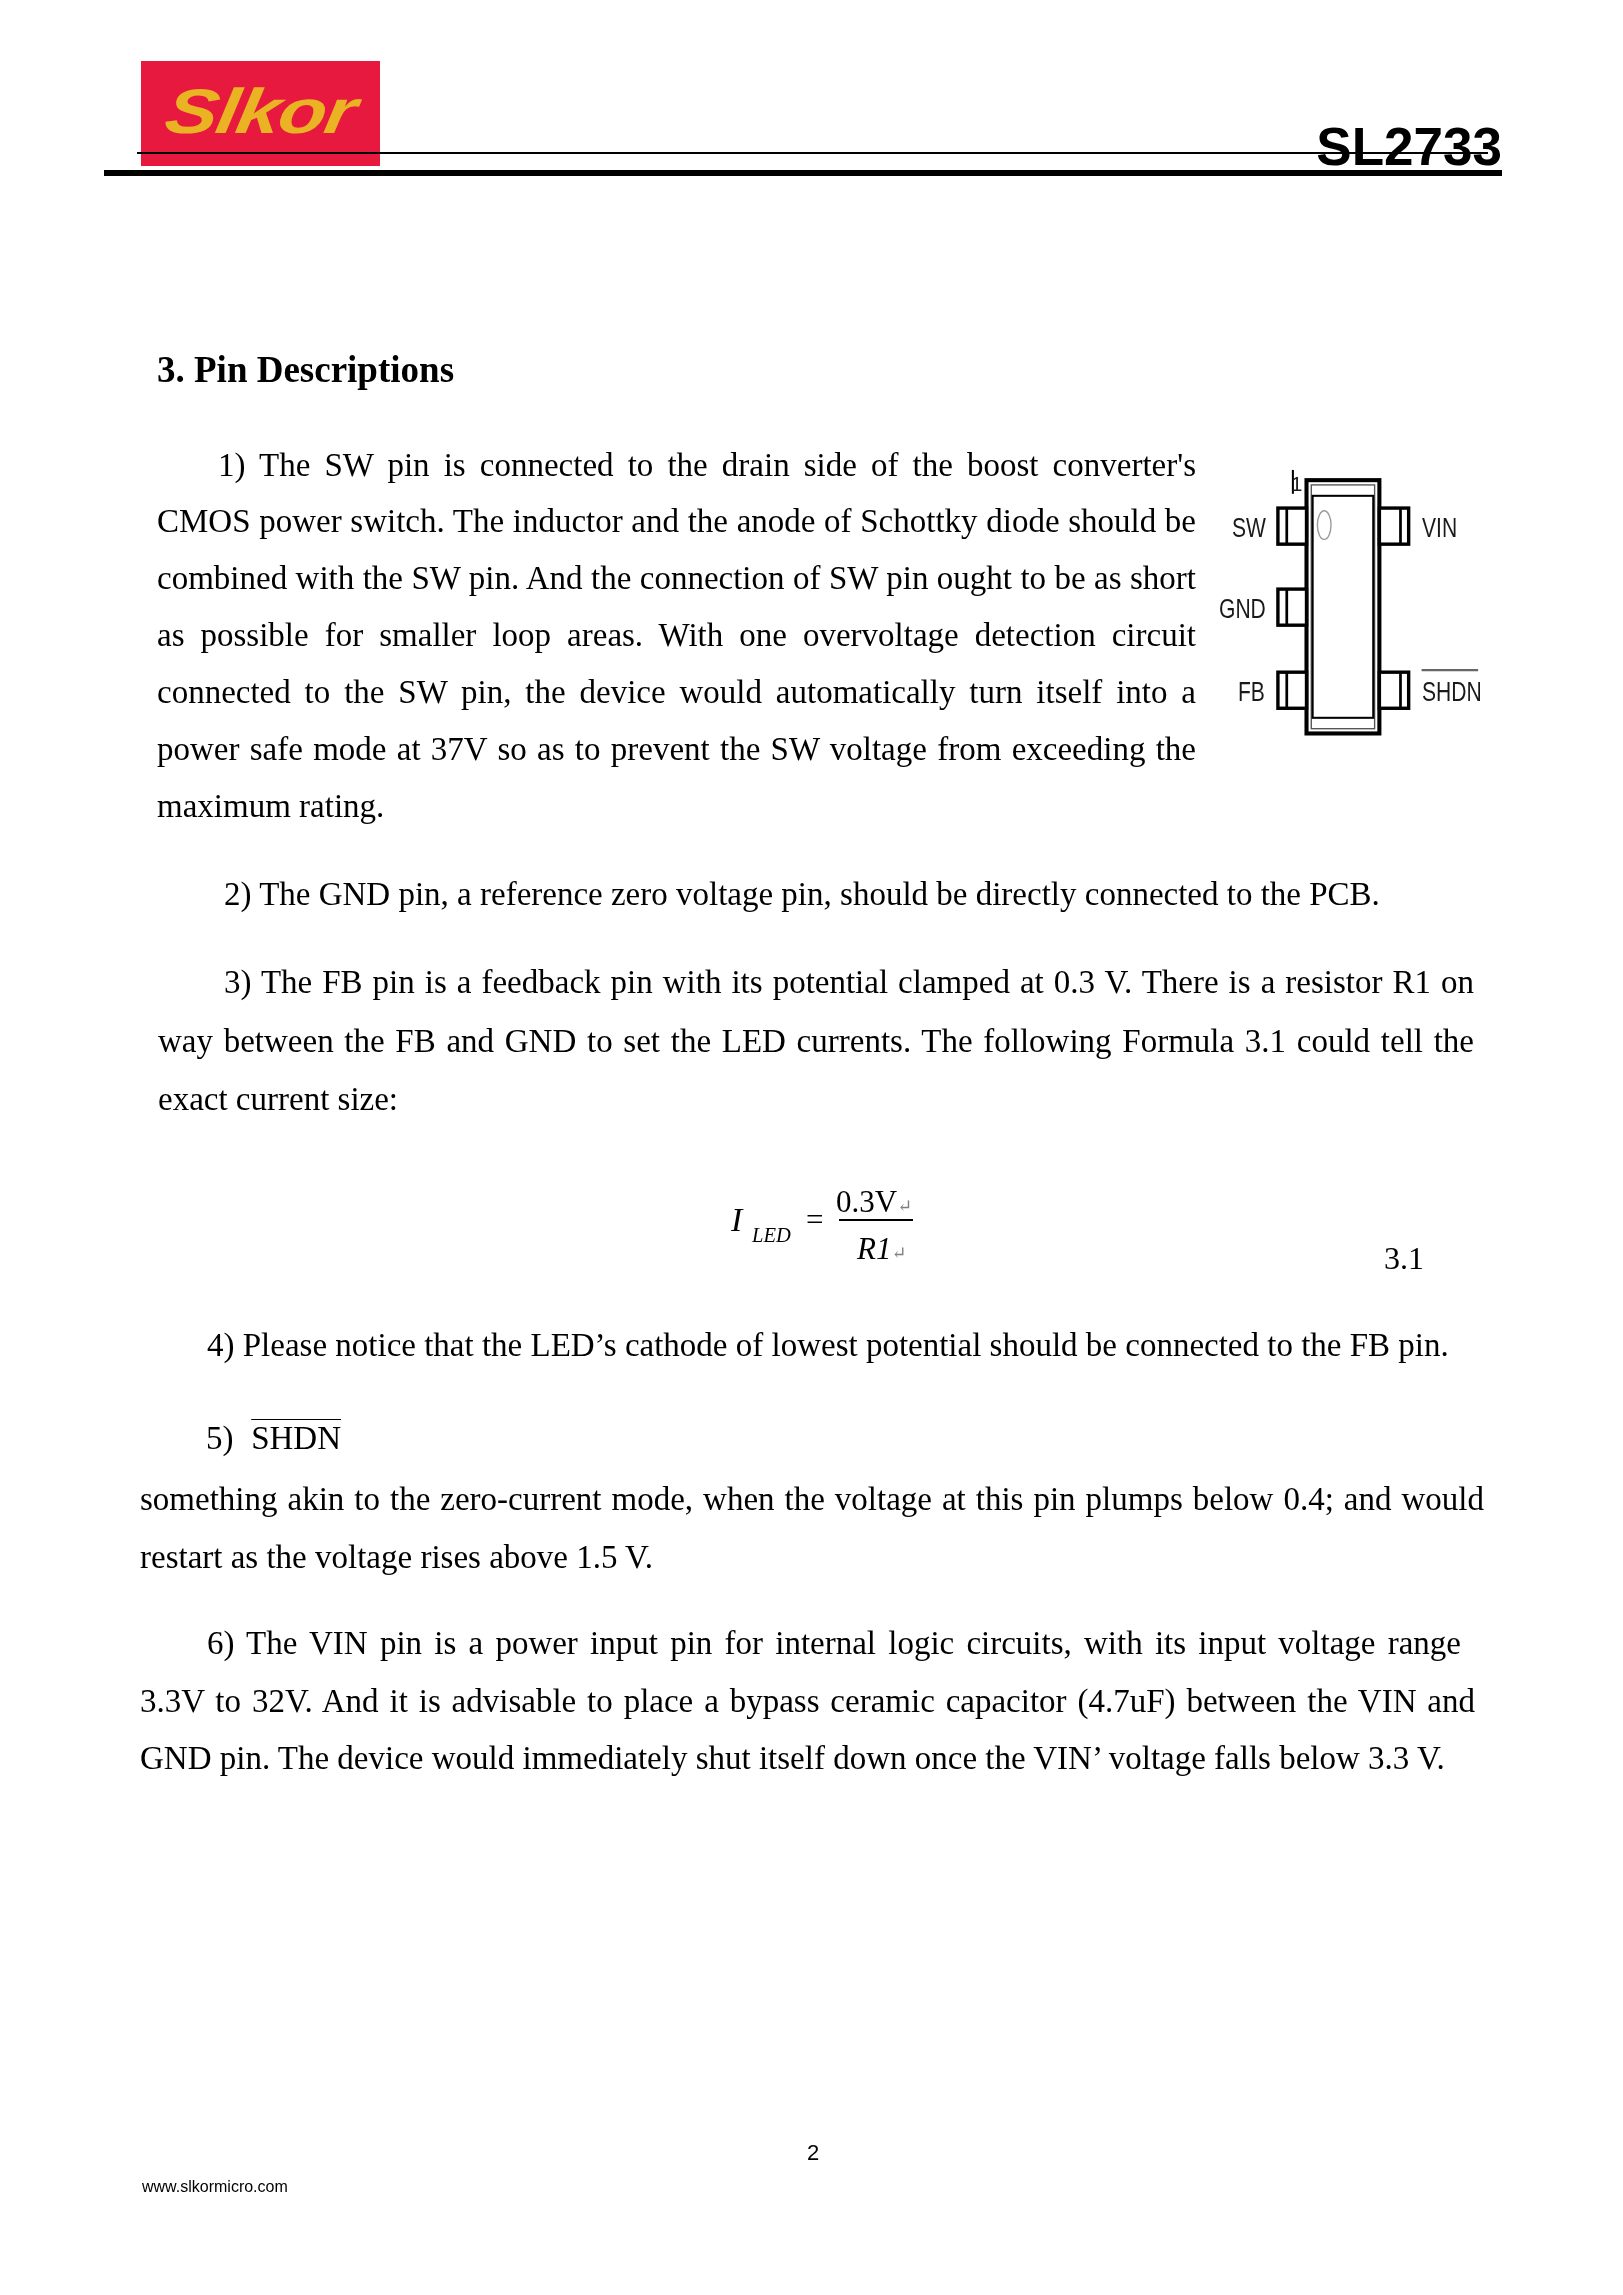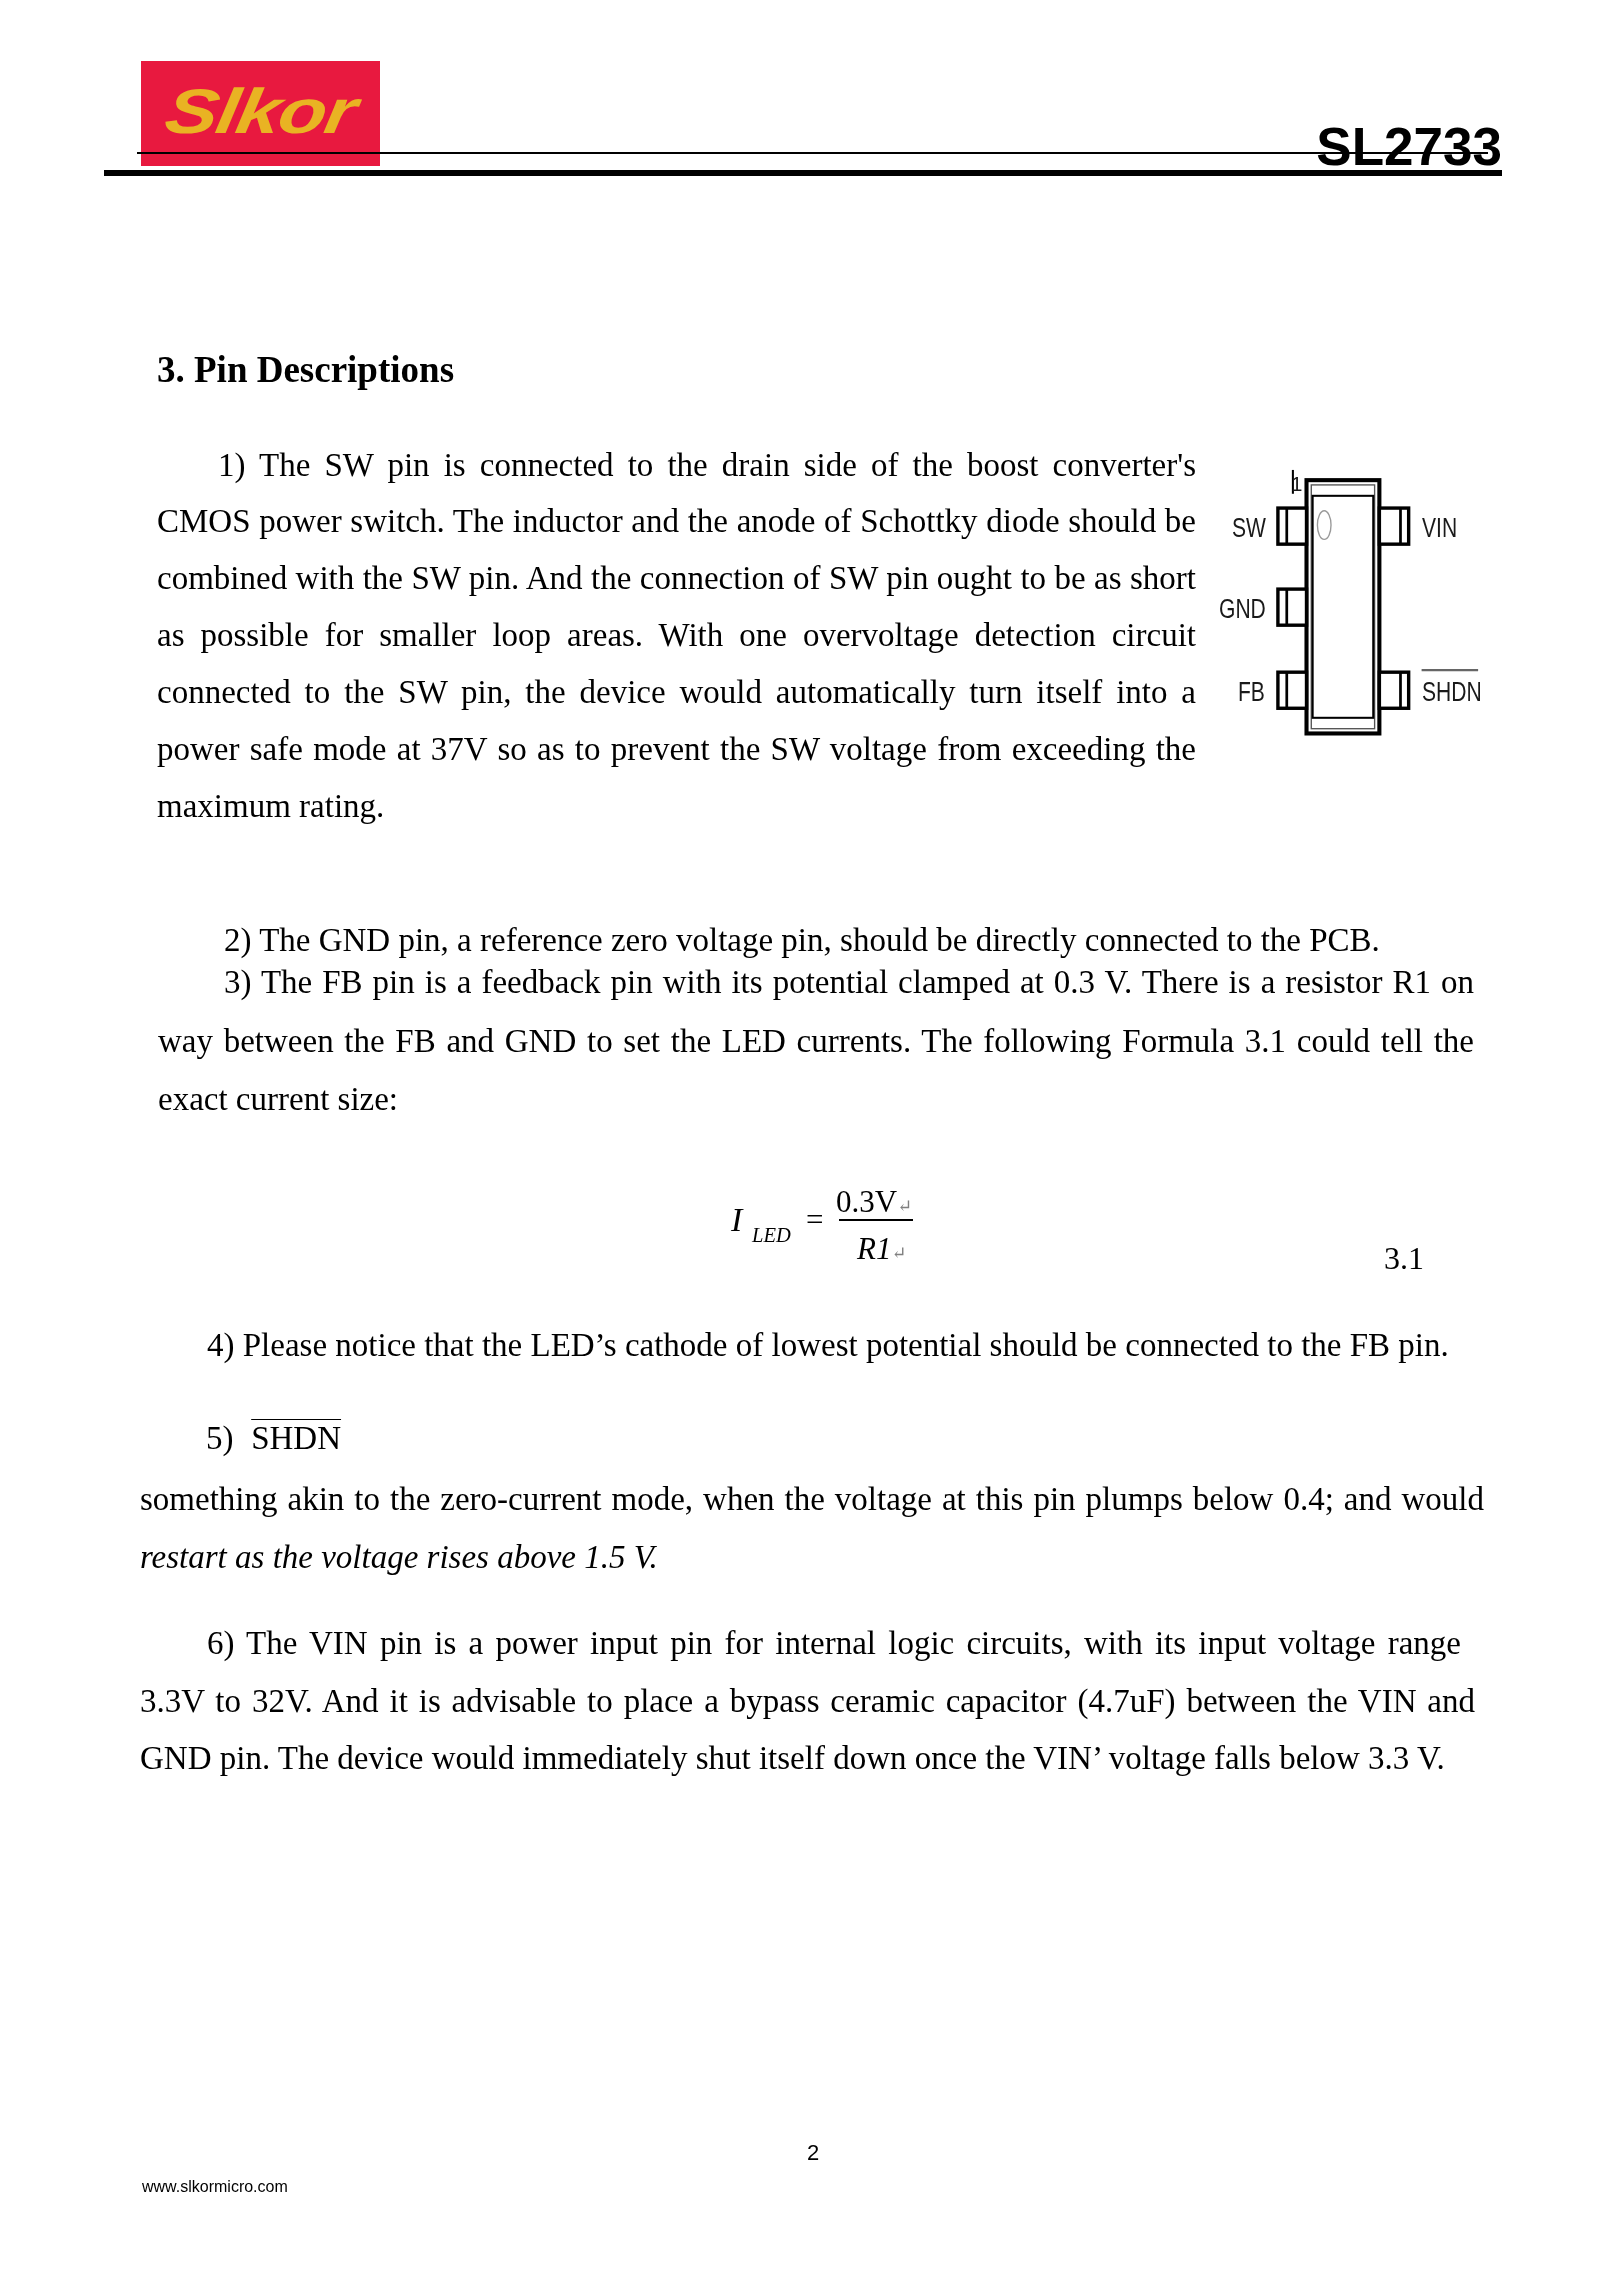--- a/index.html
+++ b/index.html
@@ -90,21 +90,21 @@
     <line x1="2085" y1="983" x2="2168" y2="983" stroke="#666" stroke-width="3"></line>
   </svg>
   <span class="pin-lbl" style="left:84px; top:12.3px; font-size:20.5px; transform:none;">1</span>
   <span class="pin-lbl" style="left:25px; top:57px;">SW</span>
   <span class="pin-lbl" style="left:12.3px; top:138px;">GND</span>
   <span class="pin-lbl" style="left:31px; top:221px;">FB</span>
   <span class="pin-lbl" style="left:215px; top:57px;">VIN</span>
   <span class="pin-lbl" style="left: 215px; top: 221px; text-decoration: none;">SHDN</span>
 </div>
 
-<div class="line" style="left:224px; top:920px;">2) The GND pin, a reference zero voltage pin, should be directly connected to the PCB.</div>
+<div class="line" style="left:224px; top:874px;">2) The GND pin, a reference zero voltage pin, should be directly connected to the PCB.</div>
 
 <div>
   <div class="line just" style="left:224px; top:962px; width:1250px;">3) The FB pin is a feedback pin with its potential clamped at 0.3 V. There is a resistor R1 on the</div>
   <div class="line just" style="left:158px; top:1021px; width:1316px;">way between the FB and GND to set the LED currents. The following Formula 3.1 could tell the</div>
   <div class="line" style="left:158px; top:1079px;">exact current size:</div>
 </div>
 
 <div>
   <span class="math" style="left:731px; top:1201px; font-size:34px; font-style:italic; line-height:38px;">I</span>
   <span class="math" style="left:752px; top:1224px; font-size:20.5px; font-style:italic; line-height:22px;">LED</span>
@@ -116,21 +116,21 @@
 </div>
 
 <div class="line" style="left:207px; top:1325px;">4) Please notice that the LED’s cathode of lowest potential should be connected to the FB pin.</div>
 
 <div>
   <div class="line" style="left:206px; top:1418px; width:1281px; display:flex; white-space:nowrap;">
     <span>5)</span>
     <span class="ol" style="margin-left:17.7px;">SHDN</span>
   </div>
   <div class="line just" style="left:140px; top:1479px; width:1344px;">something akin to the zero-current mode, when the voltage at this pin plumps below 0.4; and would</div>
-  <div class="line" style="left:140px; top:1537px;font-style:italic;">restart as the voltage rises above 1.5 V.</div>
+  <div class="line" style="left:140px; top:1537px;">restart as the voltage rises above 1.5 V.</div>
 </div>
 
 <div>
   <div class="line just" style="left:207px; top:1623px; width:1254px;">6) The VIN pin is a power input pin for internal logic circuits, with its input voltage range from</div>
   <div class="line just" style="left:140px; top:1681px; width:1335px;">3.3V to 32V. And it is advisable to place a bypass ceramic capacitor (4.7uF) between the VIN and the</div>
   <div class="line" style="left:140px; top:1738px;">GND pin. The device would immediately shut itself down once the VIN’ voltage falls below 3.3 V.</div>
 </div>
 
 <div id="page-number" class="abs">2</div>
 <div id="site-url" class="abs">www.slkormicro.com</div>

